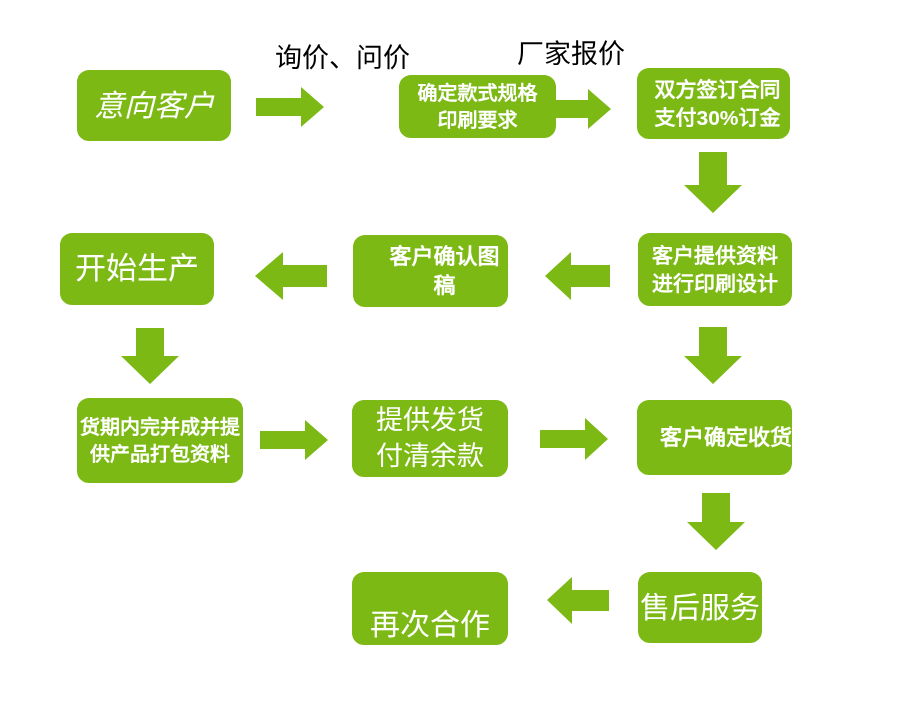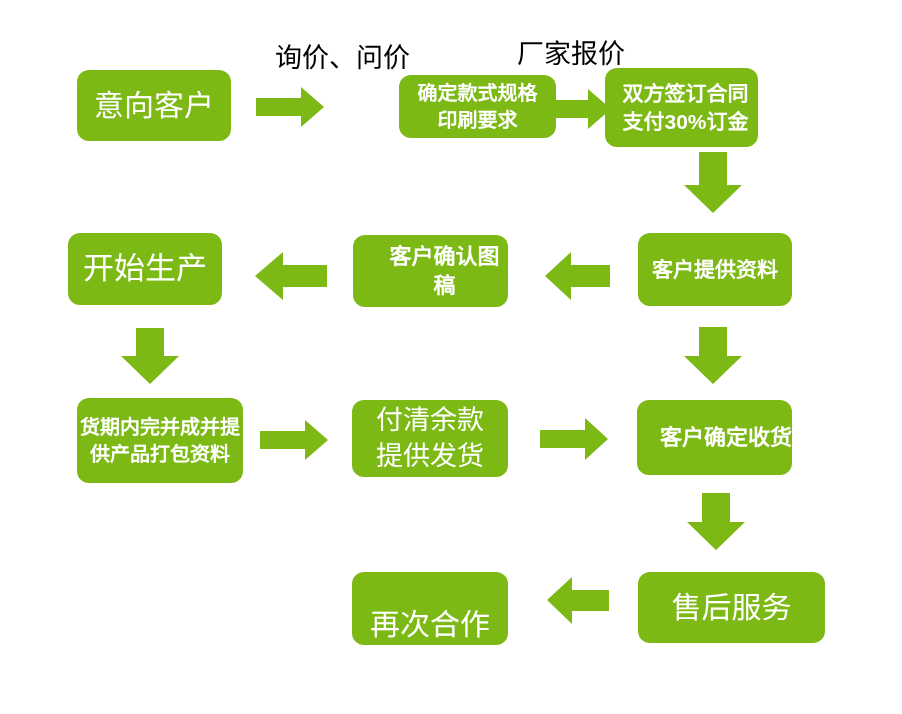--- a/index.html
+++ b/index.html
@@ -41,21 +41,21 @@
     line-height: 1;
   }
   .arrow { position: absolute; display: block; }
   .arrow polygon { fill: var(--accent); }
 </style>
 </head>
 <body>
 
 <div class="canvas">
 
-  <div class="node serif" style="left:77px; top:70px; width:154px; height:71px; font-size:30px;">
+  <div class="node serif" style="left:77px; top:70px; width:154px; height:71px; font-size:30px;font-style:italic;">
     <span>意向客户</span>
   </div>
 
   <div class="flow-label" style="left:227px; top:45px;margin-left:48px;">询价、问价</div>
 
   <svg class="arrow" style="left:256px; top:87px;" width="68" height="40" viewBox="0 0 68 40">
     <polygon points="0,11 45,11 45,0 68,20 45,40 45,29 0,29"></polygon>
   </svg>
 
   <div class="node sans" style="left:352px; top:75px; width:157px; height:63px; font-size:20px;margin-left:47px;">
@@ -63,46 +63,47 @@
     <span>印刷要求</span>
   </div>
 
   <div class="flow-label" style="left:517px; top:41px;">厂家报价</div>
 
   <svg class="arrow" style="left:543px; top:89px;" width="68" height="40" viewBox="0 0 68 40">
     <polygon points="0,11 45,11 45,0 68,20 45,40 45,29 0,29"></polygon>
   </svg>
 
 
-  <div class="node sans" style="left:605px; top:68px; width:153px; height:79px; font-size:21px;padding-left:8px;">
+  <div class="node sans" style="left:637px; top:68px; width:153px; height:71px; font-size:21px;padding-left:8px;">
     <span>双方签订合同</span>
     <span>支付30%订金</span>
   </div>
 
   <svg class="arrow" style="left:684px; top:152px;" width="58" height="61" viewBox="0 0 58 61">
     <polygon points="15,0 43,0 43,33 58,33 29,61 0,33 15,33"></polygon>
   </svg>
 
   <div class="node sans" style="left:638px; top:233px; width:154px; height:73px; font-size:21px;">
     <span>客户提供资料</span>
+    <span>进行印刷设计</span>
   </div>
 
   <svg class="arrow" style="left:545px; top:248px;" width="65" height="56" viewBox="0 0 65 56">
     <polygon points="65,17 26,17 26,4 0,28 26,52 26,39 65,39"></polygon>
   </svg>
 
   <div class="node sans" style="left:353px; top:235px; width:155px; height:72px; font-size:22px;padding-left:28px;">
     <span>客户确认图稿</span>
   </div>
 
   <svg class="arrow" style="left:255px; top:248px;" width="72" height="56" viewBox="0 0 72 56">
     <polygon points="72,17 28,17 28,4 0,28 28,52 28,39 72,39"></polygon>
   </svg>
 
-  <div class="node serif" style="left:68px; top:233px; width:154px; height:72px; font-size:31px;">
+  <div class="node serif" style="left:60px; top:233px; width:154px; height:72px; font-size:31px;">
     <span>开始生产</span>
   </div>
 
   <svg class="arrow" style="left:121px; top:328px;" width="58" height="56" viewBox="0 0 58 56">
     <polygon points="15,0 43,0 43,28 58,28 29,56 0,28 15,28"></polygon>
   </svg>
 
   <svg class="arrow" style="left:684px; top:327px;" width="58" height="57" viewBox="0 0 58 57">
     <polygon points="15,0 43,0 43,29 58,29 29,57 0,29 15,29"></polygon>
   </svg>
@@ -110,37 +111,37 @@
   <div class="node sans" style="left:77px; top:398px; width:166px; height:85px; font-size:20px;">
     <span>货期内完并成并提</span>
     <span>供产品打包资料</span>
   </div>
 
   <svg class="arrow" style="left:260px; top:420px;" width="68" height="40" viewBox="0 0 68 40">
     <polygon points="0,11 45,11 45,0 68,20 45,40 45,29 0,29"></polygon>
   </svg>
 
   <div class="node serif" style="left:352px; top:400px; width:156px; height:77px; font-size:27px;">
+    <span>提供发货</span>
     <span>付清余款</span>
-    <span>提供发货</span>
   </div>
 
   <svg class="arrow" style="left:540px; top:418px;" width="68" height="42" viewBox="0 0 68 42">
     <polygon points="0,12 45,12 45,0 68,21 45,42 45,30 0,30"></polygon>
   </svg>
 
   <div class="node sans" style="left:637px; top:400px; width:155px; height:75px; font-size:22px;align-items:flex-end;">
     <span>客户确定收货</span>
   </div>
 
   <svg class="arrow" style="left:687px; top:493px;" width="58" height="57" viewBox="0 0 58 57">
     <polygon points="15,0 43,0 43,29 58,29 29,57 0,29 15,29"></polygon>
   </svg>
 
-  <div class="node serif" style="left:638px; top:572px; width:187px; height:71px; font-size:30px;">
+  <div class="node serif" style="left:638px; top:572px; width:124px; height:71px; font-size:30px;">
     <span>售后服务</span>
   </div>
 
   <svg class="arrow" style="left:547px; top:573px;" width="62" height="55" viewBox="0 0 62 55">
     <polygon points="62,17 25,17 25,4 0,27 25,51 25,38 62,38"></polygon>
   </svg>
 
   <div class="node serif" style="left:352px; top:572px; width:156px; height:73px; font-size:30px;justify-content:flex-end;">
     <span>再次合作</span>
   </div>

